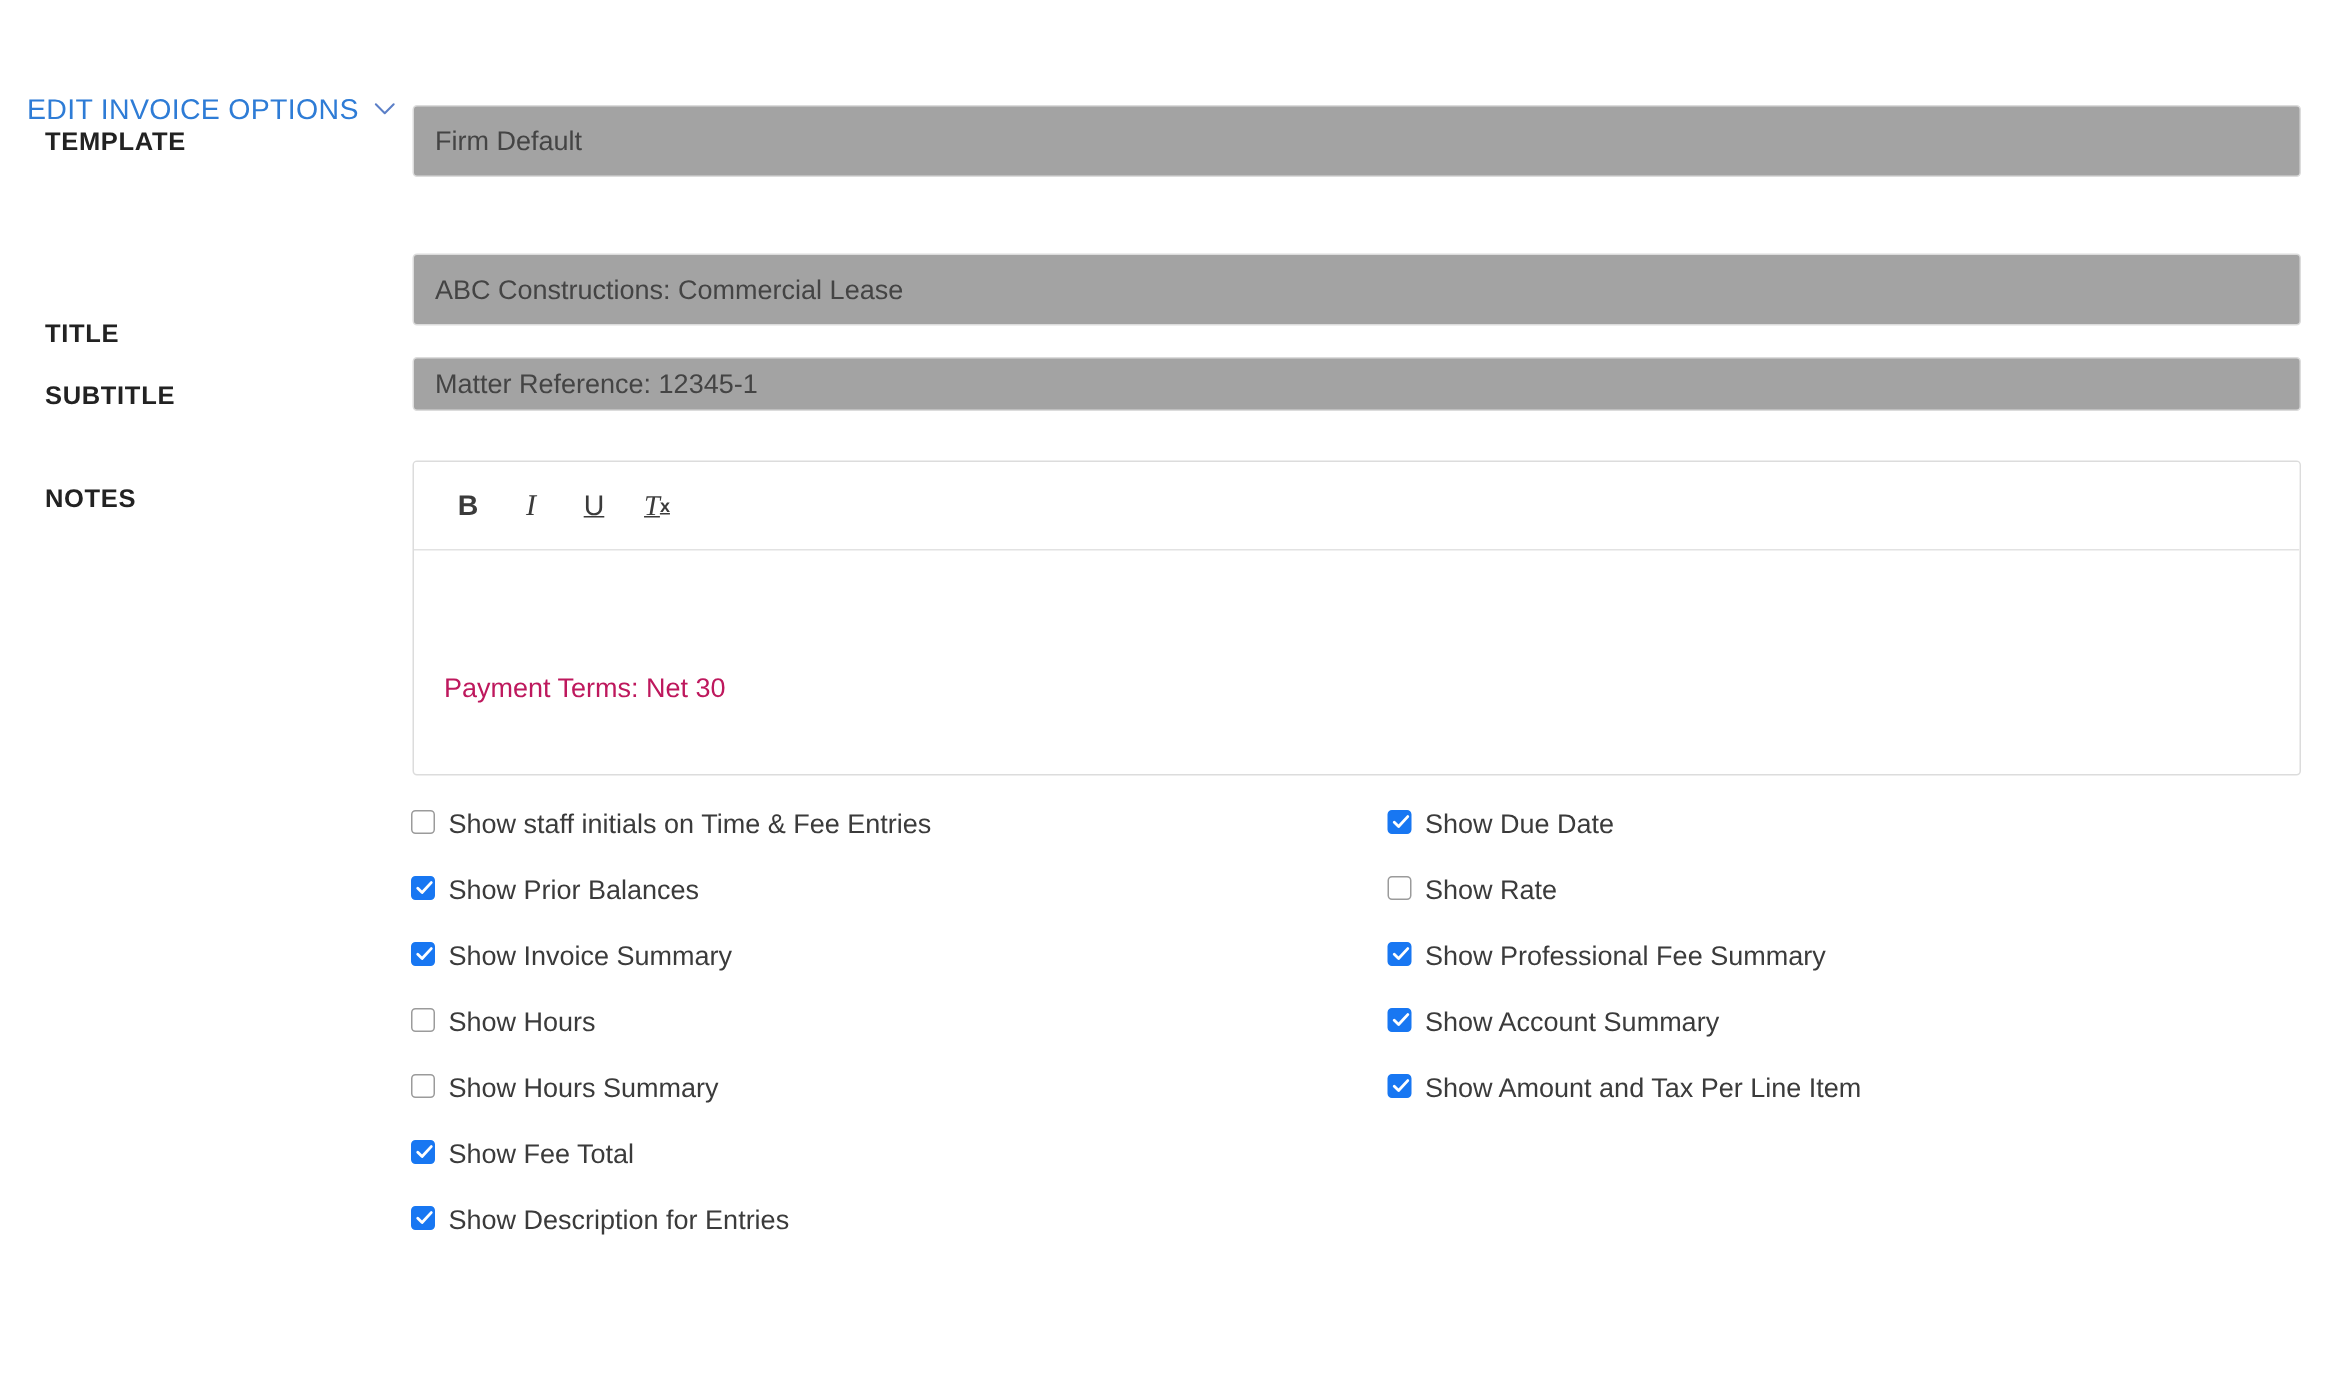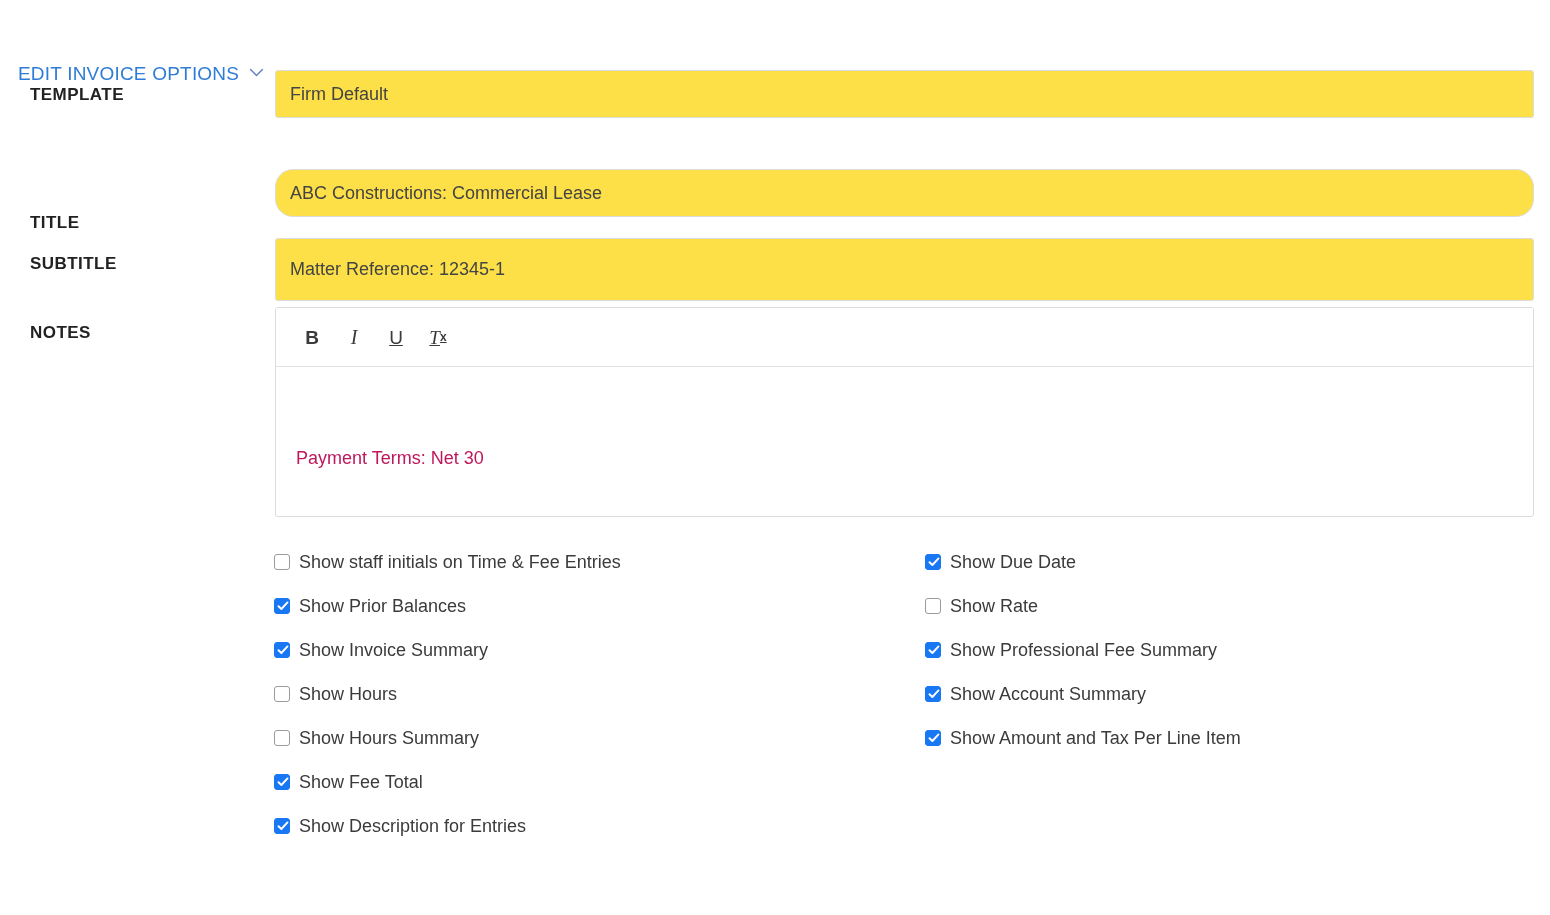--- a/index.html
+++ b/index.html
@@ -58,42 +58,42 @@
     color: #222222;
     text-transform: uppercase;
     line-height: 1;
     text-align: right;
   }
 
   .text-field {
     position: absolute;
     left: 275px;
     width: 1259px;
-    background: #fde047;
+    background: #a3a3a3;
     border: 1px solid #dcdcdc;
     border-radius: 3px;
     font-family: "Liberation Sans", sans-serif;
     font-size: 18px;
     color: #444444;
     padding: 0 14px;
     outline: none;
   }
   .text-field::placeholder { color: #9a9a9a; }
 
   
   #label-template { top: 86px; }
   #input-template { top: 70px; height: 48px; }
 
   
   #label-title { top: 186px; margin-top: 28px; }
-  #input-title { top: 169px; height: 48px; border-radius: 18px; }
+  #input-title { top: 169px; height: 48px; }
 
   
   #label-subtitle { top: 255px; }
-  #input-subtitle { top: 238px; height: 63px; }
+  #input-subtitle { top: 238px; height: 36px; }
 
   
   #label-notes { top: 324px; }
 
   .notes-editor {
     position: absolute;
     left: 275px;
     top: 307px;
     width: 1259px;
     height: 210px;
@@ -160,21 +160,20 @@
   
   .checkbox-col {
     position: absolute;
     top: 540px;
   }
   #col-left  { left: 274px; }
   #col-right { left: 925px; }
 
   .checkbox-item {
     display: flex;
-    align-items: center;
     height: 44px;
     gap: 9px;
     cursor: pointer;
     user-select: none;
   }
   .cb-box {
     width: 16px;
     height: 16px;
     flex: 0 0 16px;
     border: 1px solid #9b9b9b;

